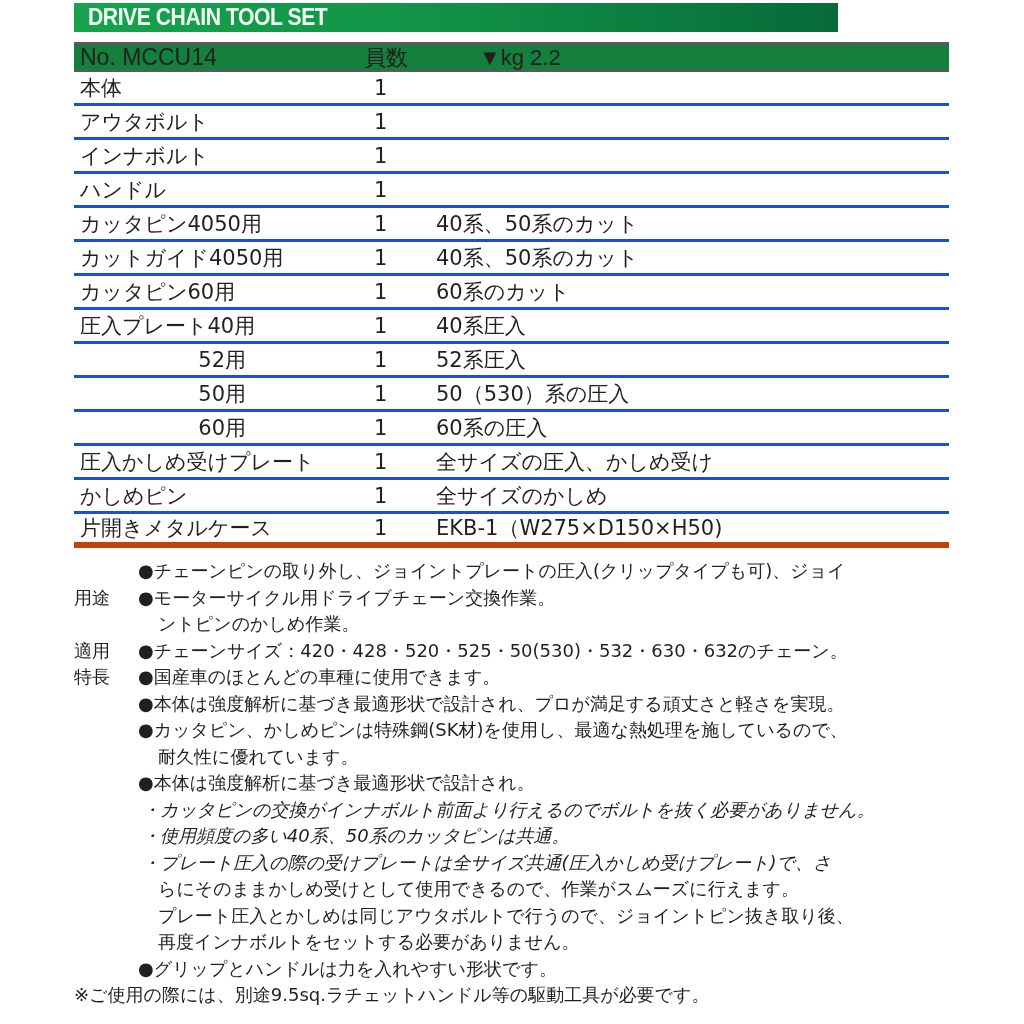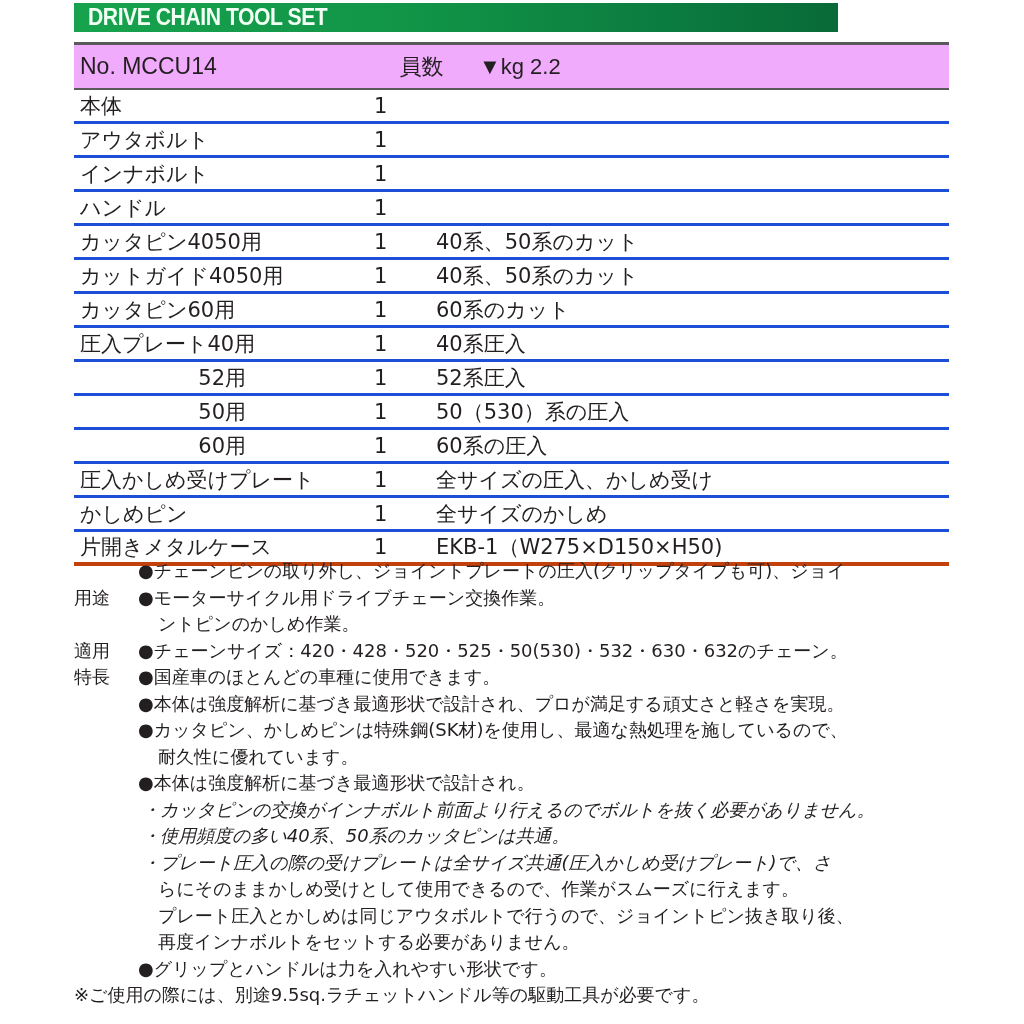--- a/index.html
+++ b/index.html
@@ -15,36 +15,36 @@
   }
   .title-text {
     color: #f2fff4; font-family: "Liberation Sans", sans-serif; font-weight: bold;
     font-size: 23px; letter-spacing: -0.5px; transform: scaleX(0.92); transform-origin: left center;
   }
   .spec-table {
     position: absolute; left: 74px; top: 42px; width: 875px;
     border-collapse: collapse;
   }
   .head-row {
-    height: 48px; background: #f0abfc;
+    height: 30px; background: #15803d;
     border-top: 3px solid #5a5a5a; border-bottom: 2px solid #5a5a5a;
     box-sizing: border-box; display: flex; align-items: center;
     font-size: 22px;
   }
   .row {
     height: 34px; display: flex; align-items: center; box-sizing: border-box;
     border-bottom: 3px solid #1d4ed8; font-size: 21px;
   }
-  .row.last { border-bottom: 4px solid #c2410c; }
+  .row.last { border-bottom: 6px solid #c2410c; }
   .c-name { width: 290px; padding-left: 6px; box-sizing: border-box; white-space: nowrap; }
   .c-name.indent { text-align: right; padding-right: 118px; }
   .c-qty { width: 66px; text-align: left; box-sizing: border-box; padding-left: 10px; }
   .c-note { flex: 1; padding-left: 6px; white-space: nowrap; }
   .head-row .c-name { font-family: "Liberation Sans", sans-serif; font-size: 23px; }
-  .head-row .c-qty { width: 115px; padding-left: 0; text-align: center; font-family: Liberation Mono, monospace; }
+  .head-row .c-qty { width: 115px; padding-left: 0; text-align: left; font-family: Liberation Mono, monospace; }
   .head-row .c-weight { font-family: "Liberation Sans", sans-serif; font-size: 22px; }
 
   .notes {
     position: absolute; left: 74px; top: 558px; width: 880px;
     font-size: 18px; line-height: 26.5px;
   }
   .note-line { display: flex; white-space: nowrap; }
   .note-label { width: 64px; flex: none; }
   .note-body { flex: 1; }
   .cont { padding-left: 20px; }

